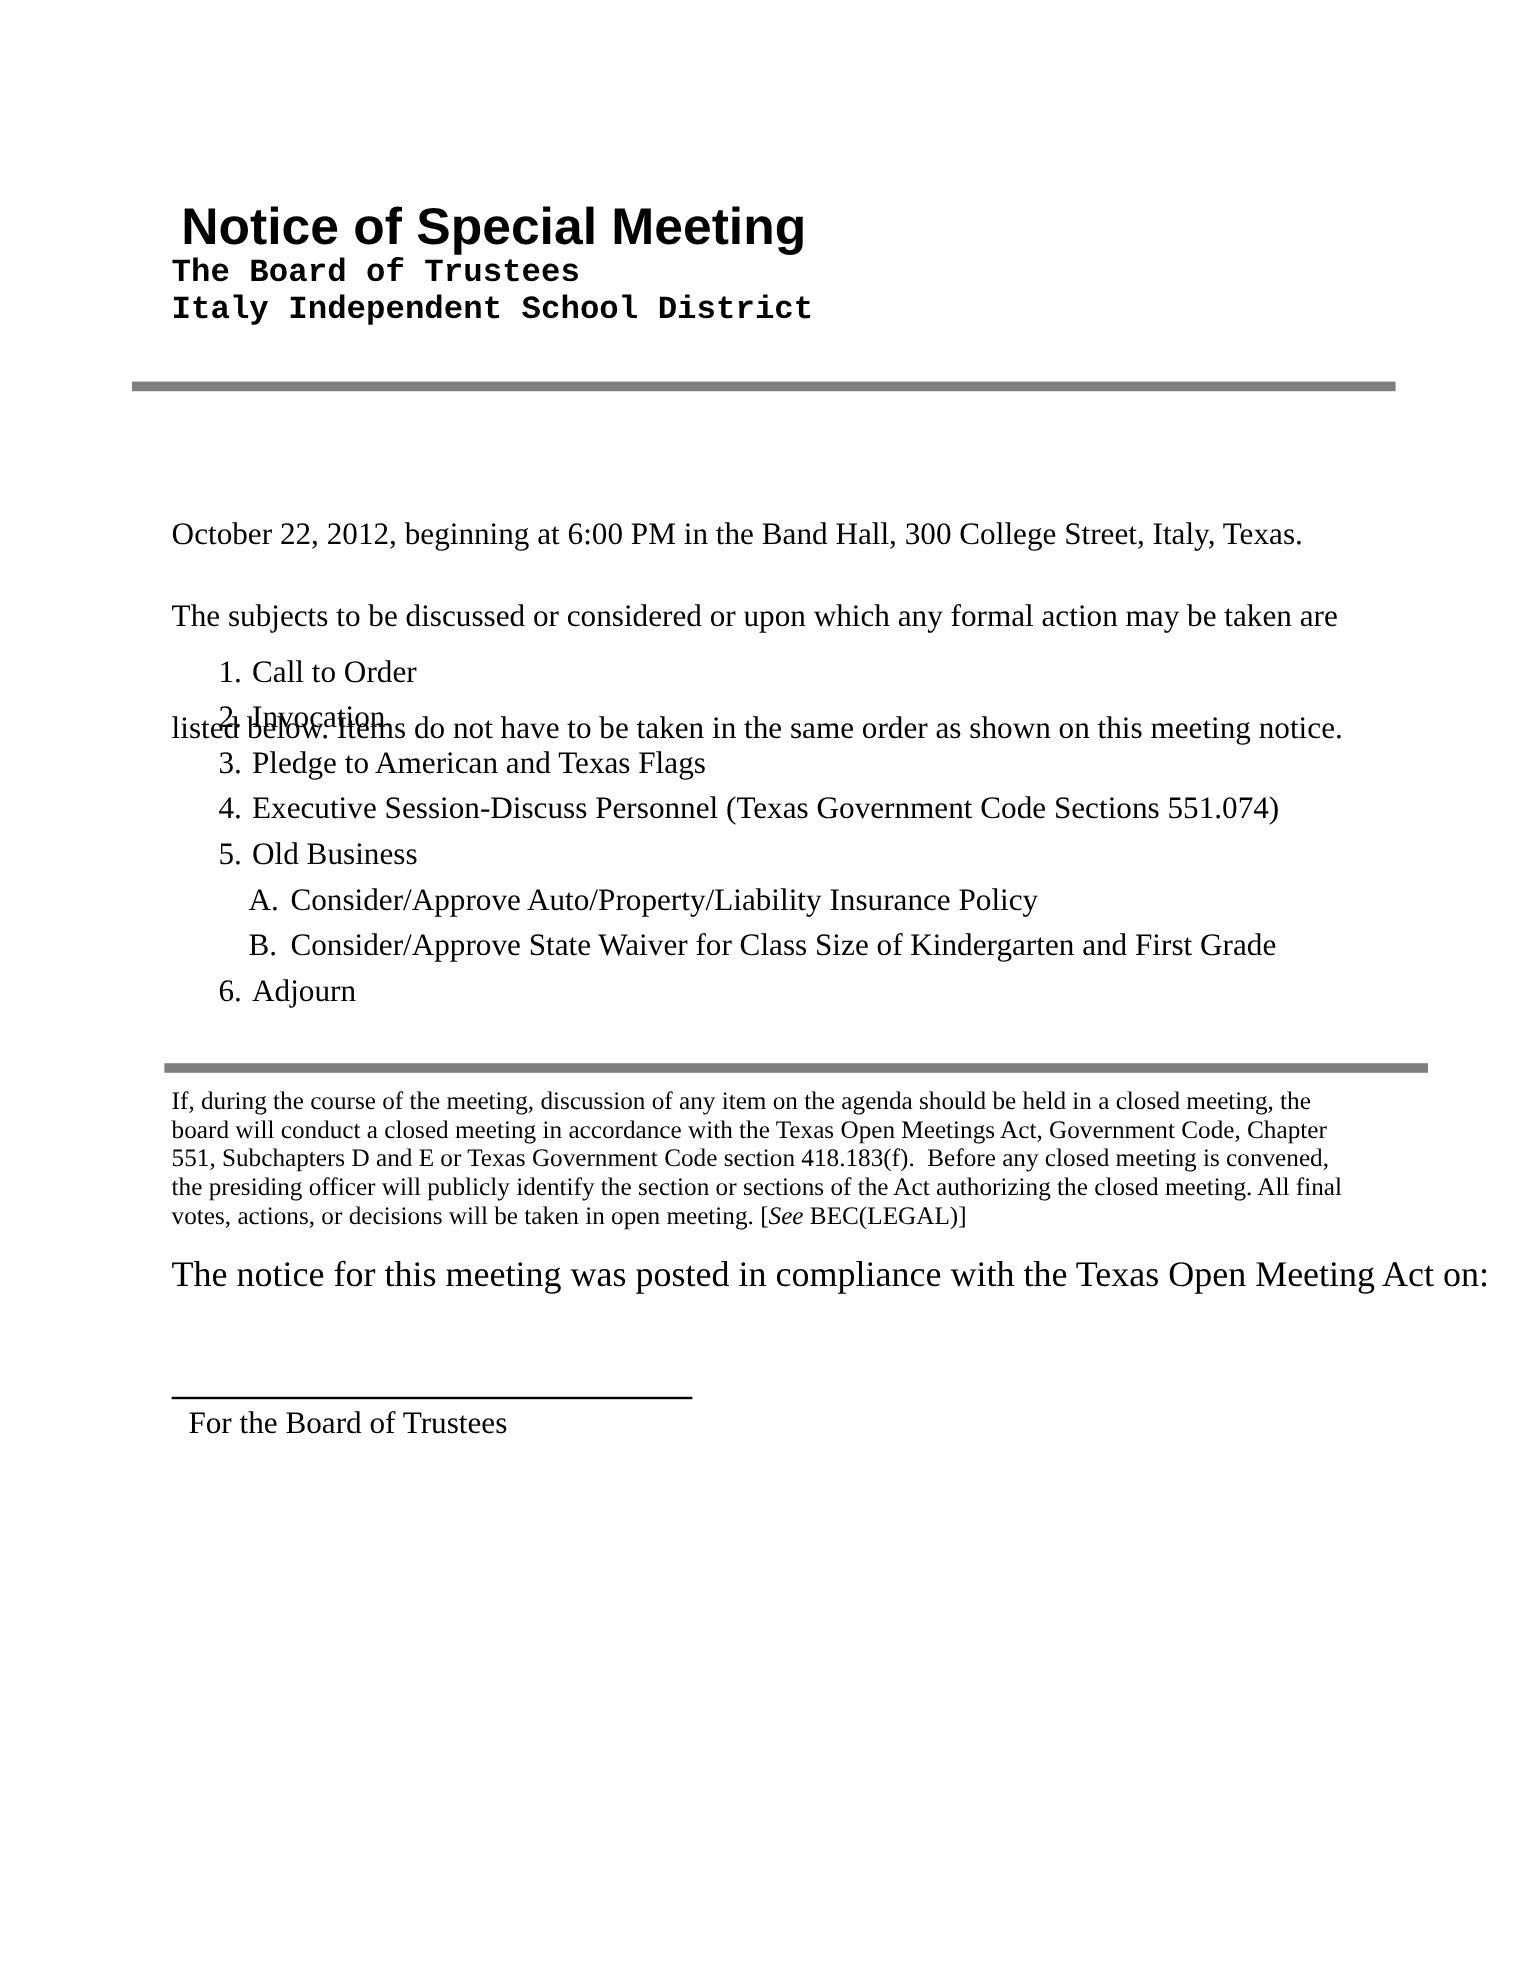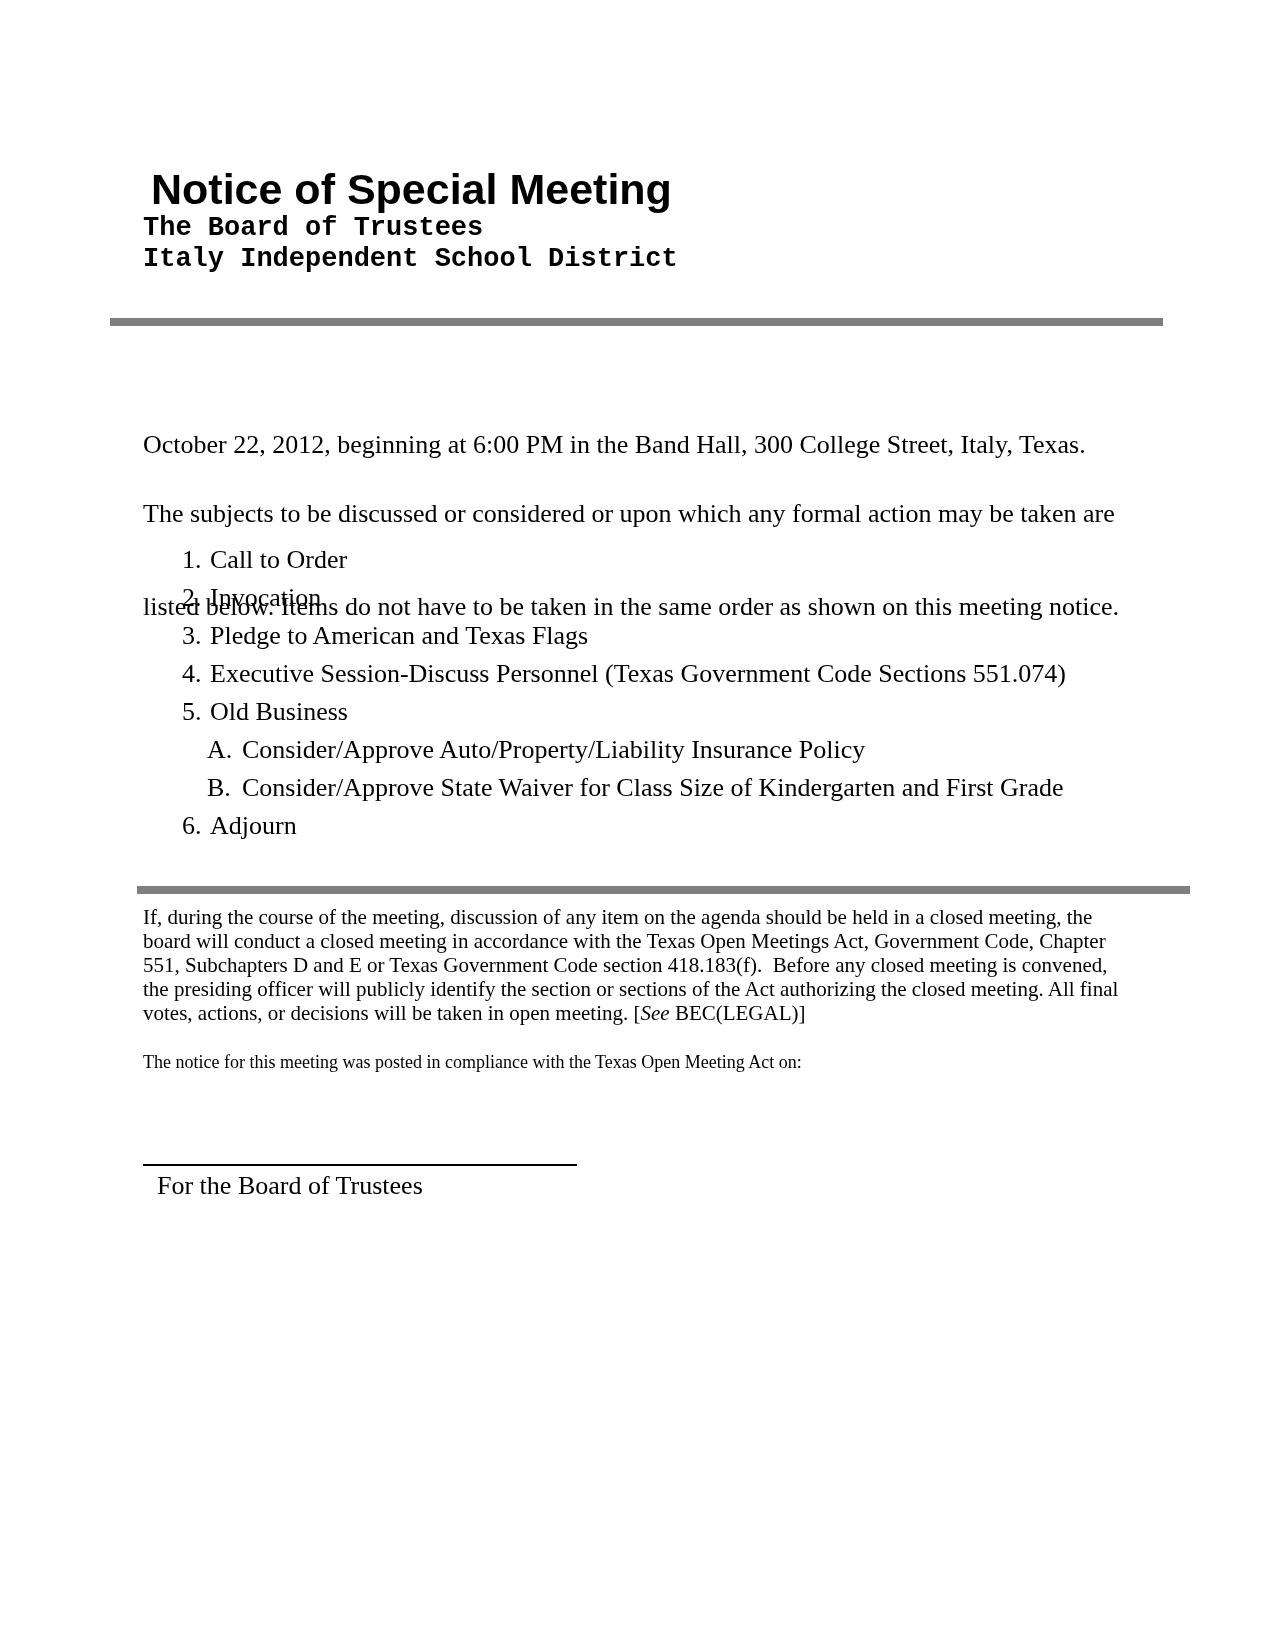--- a/index.html
+++ b/index.html
@@ -95,21 +95,21 @@
   }
   .small-print .line { display: block; white-space: pre-wrap; }
   .small-print .inline { display: inline; white-space: pre-wrap; }
   .italic { font-style: italic; }
 
   .posting-statement {
     position: absolute;
     left: 143px;
     top: 1047px;
     font-family: "Liberation Serif", "DejaVu Serif", serif;
-    font-size: 18px;
+    font-size: 30px;
     line-height: 31px;
     white-space: nowrap;
   }
   .signature-line {
     position: absolute;
     left: 143px;
     top: 1164px;
     width: 434px;
     height: 0px;
     border-bottom: 2px solid #000000;

